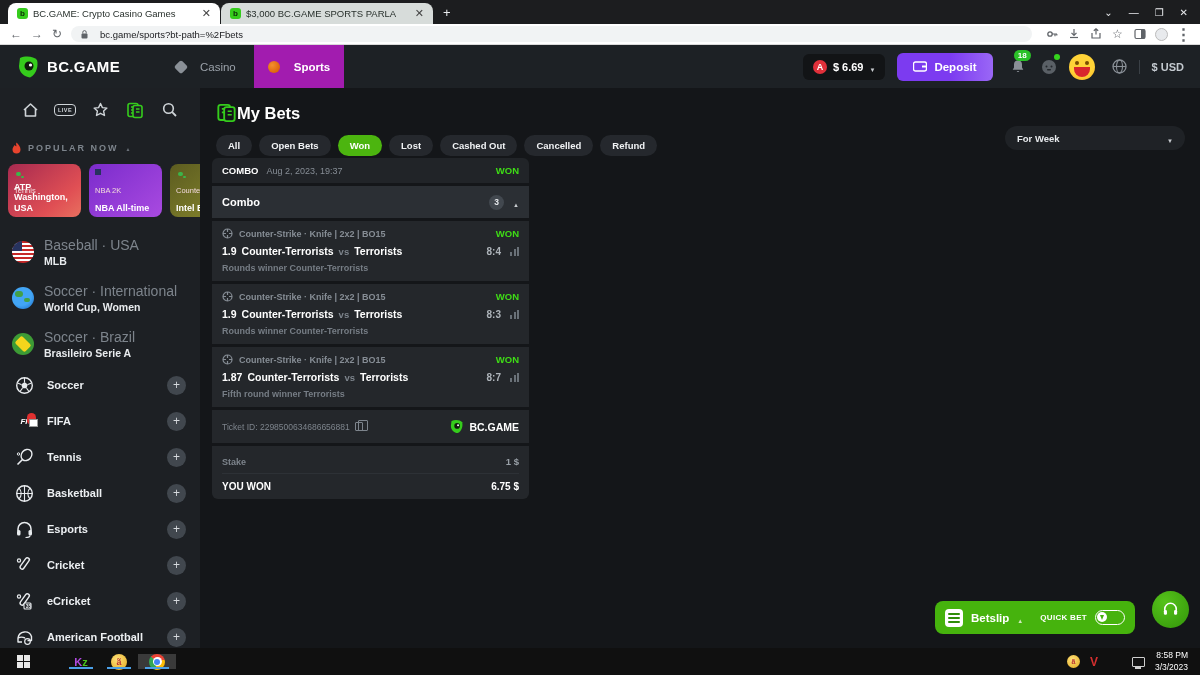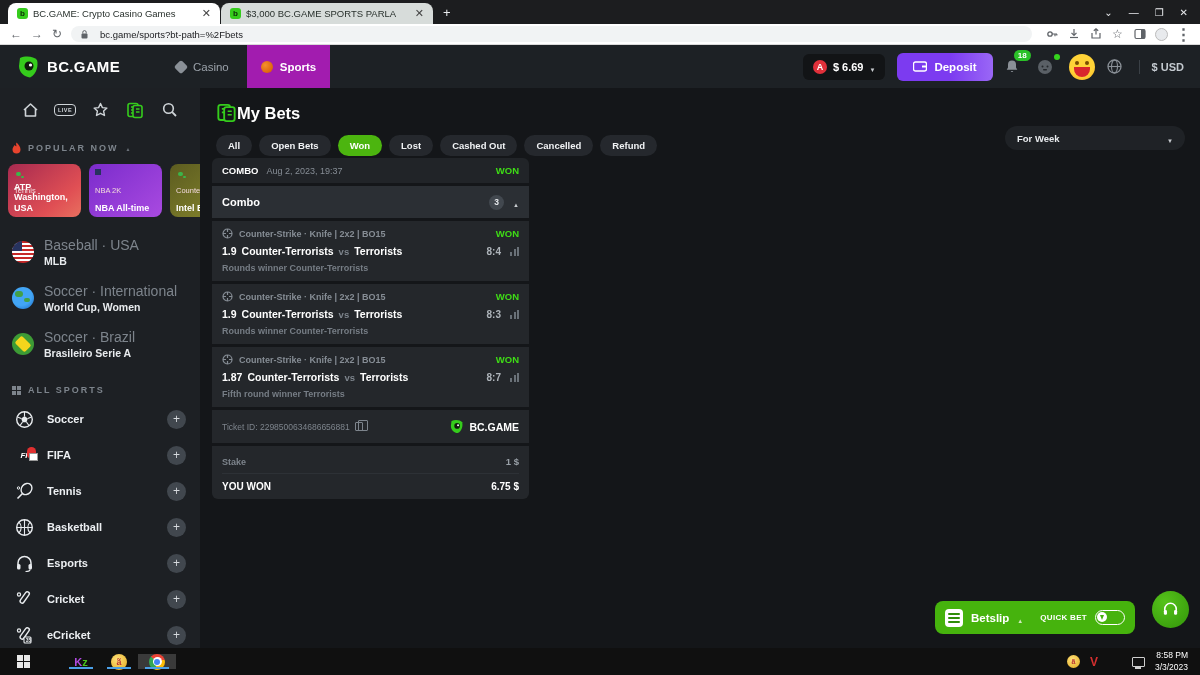--- a/index.html
+++ b/index.html
@@ -26,33 +26,33 @@
   .url-text { font-size:9.5px; color:#202124; }
   .tb-ic { width:13px; height:13px; display:flex; align-items:center; justify-content:center; color:#5f6368; }
   .avatar-mini { width:13px; height:13px; border-radius:50%; background:#e8eaed; border:1px solid #bbb; }
 
   
   .site-header { height:43px; background:#1d2125; display:flex; align-items:center; padding:0 16px; }
   .brand { display:flex; align-items:center; gap:7px; }
   .brand-logo { width:24px; height:24px; }
   .brand-name { color:#fff; font-weight:bold; font-size:15px; letter-spacing:.3px; }
   .top-nav { display:flex; align-items:center; margin-left:42px; gap:4px; height:100%; }
-  .nav-item { display:flex; align-items:center; gap:7px; padding:0 14px; height:43px; font-size:11.5px; }
+  .nav-item { display:flex; align-items:center; gap:14px; padding:0 14px; height:43px; font-size:11.5px; }
   .nav-item.casino { color:#9aa1a9; }
   .nav-item.sports { color:#fff; font-weight:bold; background:#a21caf; }
   .diamond { width:10px; height:10px; background:#8a9097; transform:rotate(45deg); border-radius:2px; }
   .bball { width:12px; height:12px; border-radius:50%; background:radial-gradient(circle at 35% 35%, #f5902c, #d35400); position:relative; }
   .header-right { margin-left:auto; display:flex; align-items:center; gap:12px; }
   .balance-pill { background:#121416; border-radius:6px; height:26px; display:flex; align-items:center; gap:6px; padding:0 10px; }
   .coin-ic { width:14px; height:14px; border-radius:50%; background:#e0303a; color:#fff; font-size:9px; font-weight:bold;
     display:flex; align-items:center; justify-content:center; }
   .balance-amt { color:#fff; font-size:11px; font-weight:bold; }
   .deposit-btn { height:28px; border:none; border-radius:6px; background:linear-gradient(90deg,#7c3bf0 55%, #9a67f6);
     color:#fff; font-weight:bold; font-size:11.5px; display:flex; align-items:center; gap:7px; padding:0 16px; }
-  .icon-btn { position:relative; width:20px; height:20px; display:flex; align-items:center; justify-content:flex-start; }
+  .icon-btn { position:relative; width:20px; height:20px; display:flex; align-items:center; justify-content:flex-end; }
   .badge-18 { position:absolute; top:-7px; right:-6px; background:#2bc128; color:#fff; font-size:8px; font-weight:bold;
     border-radius:8px; padding:1px 4px; }
   .green-dot { position:absolute; top:-3px; right:-3px; width:6px; height:6px; border-radius:50%; background:#35d41d; }
   .avatar { width:26px; height:26px; border-radius:50%; background:radial-gradient(circle at 50% 38%, #ffd337 58%, #f5a81e); position:relative; overflow:hidden; }
   .avatar::after { content:""; position:absolute; left:5px; right:5px; bottom:3px; height:10px; background:#d8262d; border-radius:0 0 9px 9px; }
   .avatar::before { content:""; position:absolute; top:7px; left:6px; width:4px; height:4px; border-radius:50%; background:#7a4d00;
     box-shadow:10px 0 0 #7a4d00; }
   .hdr-divider { width:1px; height:14px; background:#3a4046; }
   .currency { color:#c3c9cf; font-size:11px; font-weight:bold; }
 
@@ -392,24 +392,20 @@
       </div>
       <div class="ev-item">
         <span class="ev-flag flag-br"></span>
         <span>
             <div class="ev-cat">Soccer · Brazil</div>
         <div class="ev-name">Brasileiro Serie A</div>
           </span>
       </div>
     </div>
 
-    <div class="sec-title" style="padding-top:18px;">
-      <span class="grid-ic"></span>
-      <span>ALL SPORTS</span>
-    </div>
 
     <div class="sport-row">
       <span class="sport-ic">
           <svg width="19" height="19" viewBox="0 0 19 19">
             <circle cx="9.5" cy="9.5" r="7.8" fill="none" stroke="#e8ebee" stroke-width="1.4"></circle>
             <path d="M9.5 6 L12.8 8.4 L11.5 12.2 H7.5 L6.2 8.4 Z" fill="#e8ebee"></path>
             <path d="M9.5 6 V2 M12.8 8.4 L16.5 7 M11.5 12.2 L14 15.5 M7.5 12.2 L5 15.5 M6.2 8.4 L2.5 7" stroke="#e8ebee" stroke-width="1.1"></path>
           </svg>
         </span>
       <span class="sport-label">Soccer</span>

